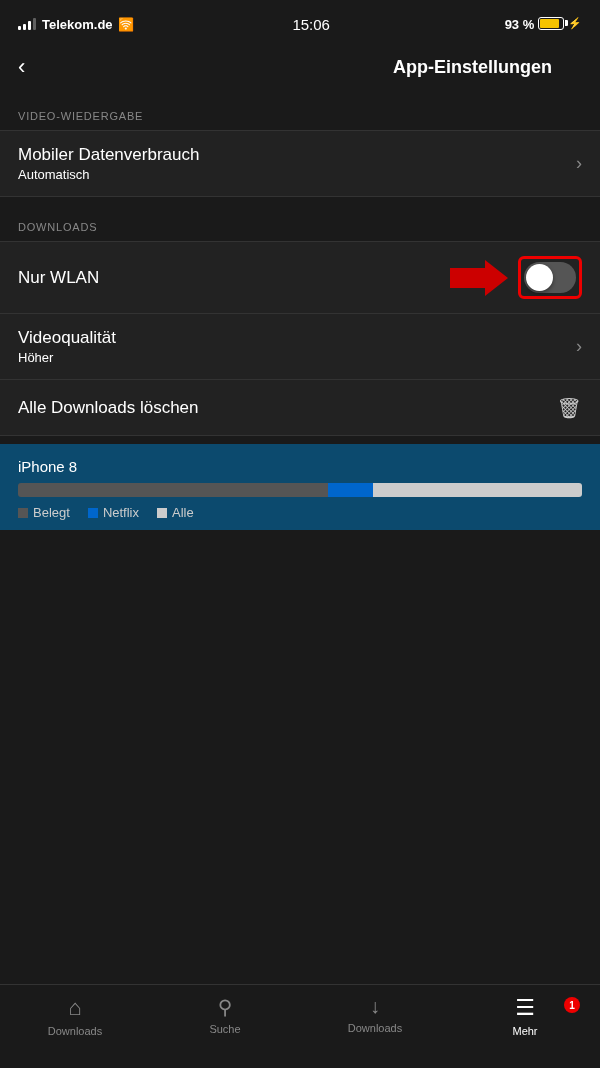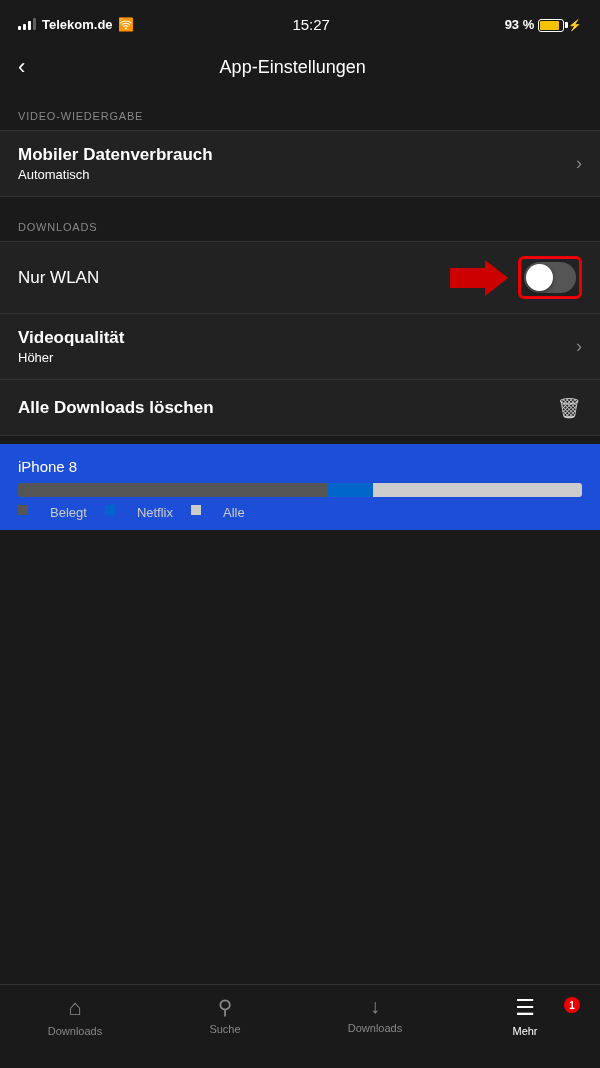--- a/index.html
+++ b/index.html
@@ -17,21 +17,21 @@
     .status-bar {
       display: flex;
       justify-content: space-between;
       align-items: center;
       padding: 10px 18px 6px;
       background: #1a1a1a;
       height: 44px;
     }
     .status-left { font-size: 13px; font-weight: 600; display: flex; align-items: center; gap: 6px; }
     .status-center { font-size: 15px; font-weight: 500; }
-    .status-right { display: flex; align-items: flex-end; gap: 4px; font-size: 13px; font-weight: 600; margin-left: 17px; }
+    .status-right { display: flex; align-items: flex-start; gap: 4px; font-size: 13px; font-weight: 600; margin-left: 17px; }
     .battery-icon {
       width: 26px; height: 13px; border: 1.5px solid #fff; border-radius: 3px; position: relative; display: inline-flex; align-items: center; padding: 1px;
     }
     .battery-icon::after {
       content: ''; position: absolute; right: -5px; top: 50%; transform: translateY(-50%); width: 3px; height: 6px; background: #fff; border-radius: 0 1px 1px 0;
     }
     .battery-fill { background: #f5c300; height: 100%; width: 85%; border-radius: 1px; }
     
     .signal { display: flex; align-items: flex-end; gap: 2px; height: 12px; }
     .signal span { background: #fff; border-radius: 1px; }
@@ -52,23 +52,23 @@
     }
     .back-btn {
       font-size: 22px;
       color: #fff;
       cursor: pointer;
       padding: 4px 8px 4px 0;
       line-height: 1;
     }
     .header-title {
       flex: 1;
-      text-align: center;
+      text-align: right;
       font-size: 18px;
-      font-weight: 400;
+      font-weight: 700;
       margin-right: 30px;
     }
 
     
     .section-label {
       padding: 16px 18px 8px;
       font-size: 11px;
       color: #888;
       letter-spacing: 0.8px;
       text-transform: uppercase;
@@ -83,21 +83,21 @@
     .list-item {
       display: flex;
       align-items: center;
       justify-content: space-between;
       padding: 14px 18px;
       background: #222;
       border-bottom: 1px solid #333;
       min-height: 56px;
     }
     .list-item-content { display: flex; flex-direction: column; }
-    .list-item-title { font-size: 17px; font-weight: 700; color: #fff; }
+    .list-item-title { font-size: 17px; font-weight: 400; color: #fff; }
     .list-item-subtitle { font-size: 13px; color: #ffffff; margin-top: 2px; }
     .chevron { font-size: 18px; color: #888; }
 
     
     .toggle-wrapper {
       display: flex;
       align-items: center;
       justify-content: space-between;
       padding: 14px 18px;
       background: #222;
@@ -144,42 +144,42 @@
       left: 2px;
       box-shadow: 0 2px 4px rgba(0,0,0,0.4);
     }
 
     
     .trash-icon { font-size: 20px; color: #ccc; }
 
     
     .storage-section {
       padding: 14px 18px 10px;
-      background: #1d4ed8;
+      background: #0c4a6e;
     }
     .storage-label { font-size: 15px; color: #fff; margin-bottom: 8px; }
     .storage-bar {
       height: 14px;
       border-radius: 3px;
       overflow: hidden;
       display: flex;
       width: 100%;
       margin-bottom: 8px;
     }
     .storage-bar-belegt { background: #555; flex: 0 0 55%; }
     .storage-bar-netflix { background: #0066cc; flex: 0 0 8%; }
     .storage-bar-frei { background: #ccc; flex: 1; }
 
     .storage-legend {
       display: flex;
       gap: 18px;
       font-size: 13px;
       color: #ccc;
     }
-    .legend-item { display: flex; align-items: flex-start; gap: 22px; }
+    .legend-item { display: flex; align-items: center; gap: 5px; }
     .legend-dot { width: 10px; height: 10px; display: inline-block; }
     .legend-dot.belegt { background: #555; }
     .legend-dot.netflix { background: #0066cc; }
     .legend-dot.frei { background: #ccc; }
 
     
     .tab-bar {
       position: fixed;
       bottom: 0;
       left: 0;
@@ -240,21 +240,21 @@
     <div class="status-left">
       <div class="signal">
         <span></span>
           <span></span>
           <span></span>
           <span></span>
       </div>
       <span>Telekom.de</span>
       <span class="wifi-icon">🛜</span>
     </div>
-    <div class="status-center">15:27</div>
+    <div class="status-center">15:06</div>
     <div class="status-right">
       <span>93 %</span>
       <div class="battery-icon">
         <div class="battery-fill"></div>
       </div>
       <span style="font-size:11px;">⚡</span>
     </div>
   </div>
 
   <div class="header">

